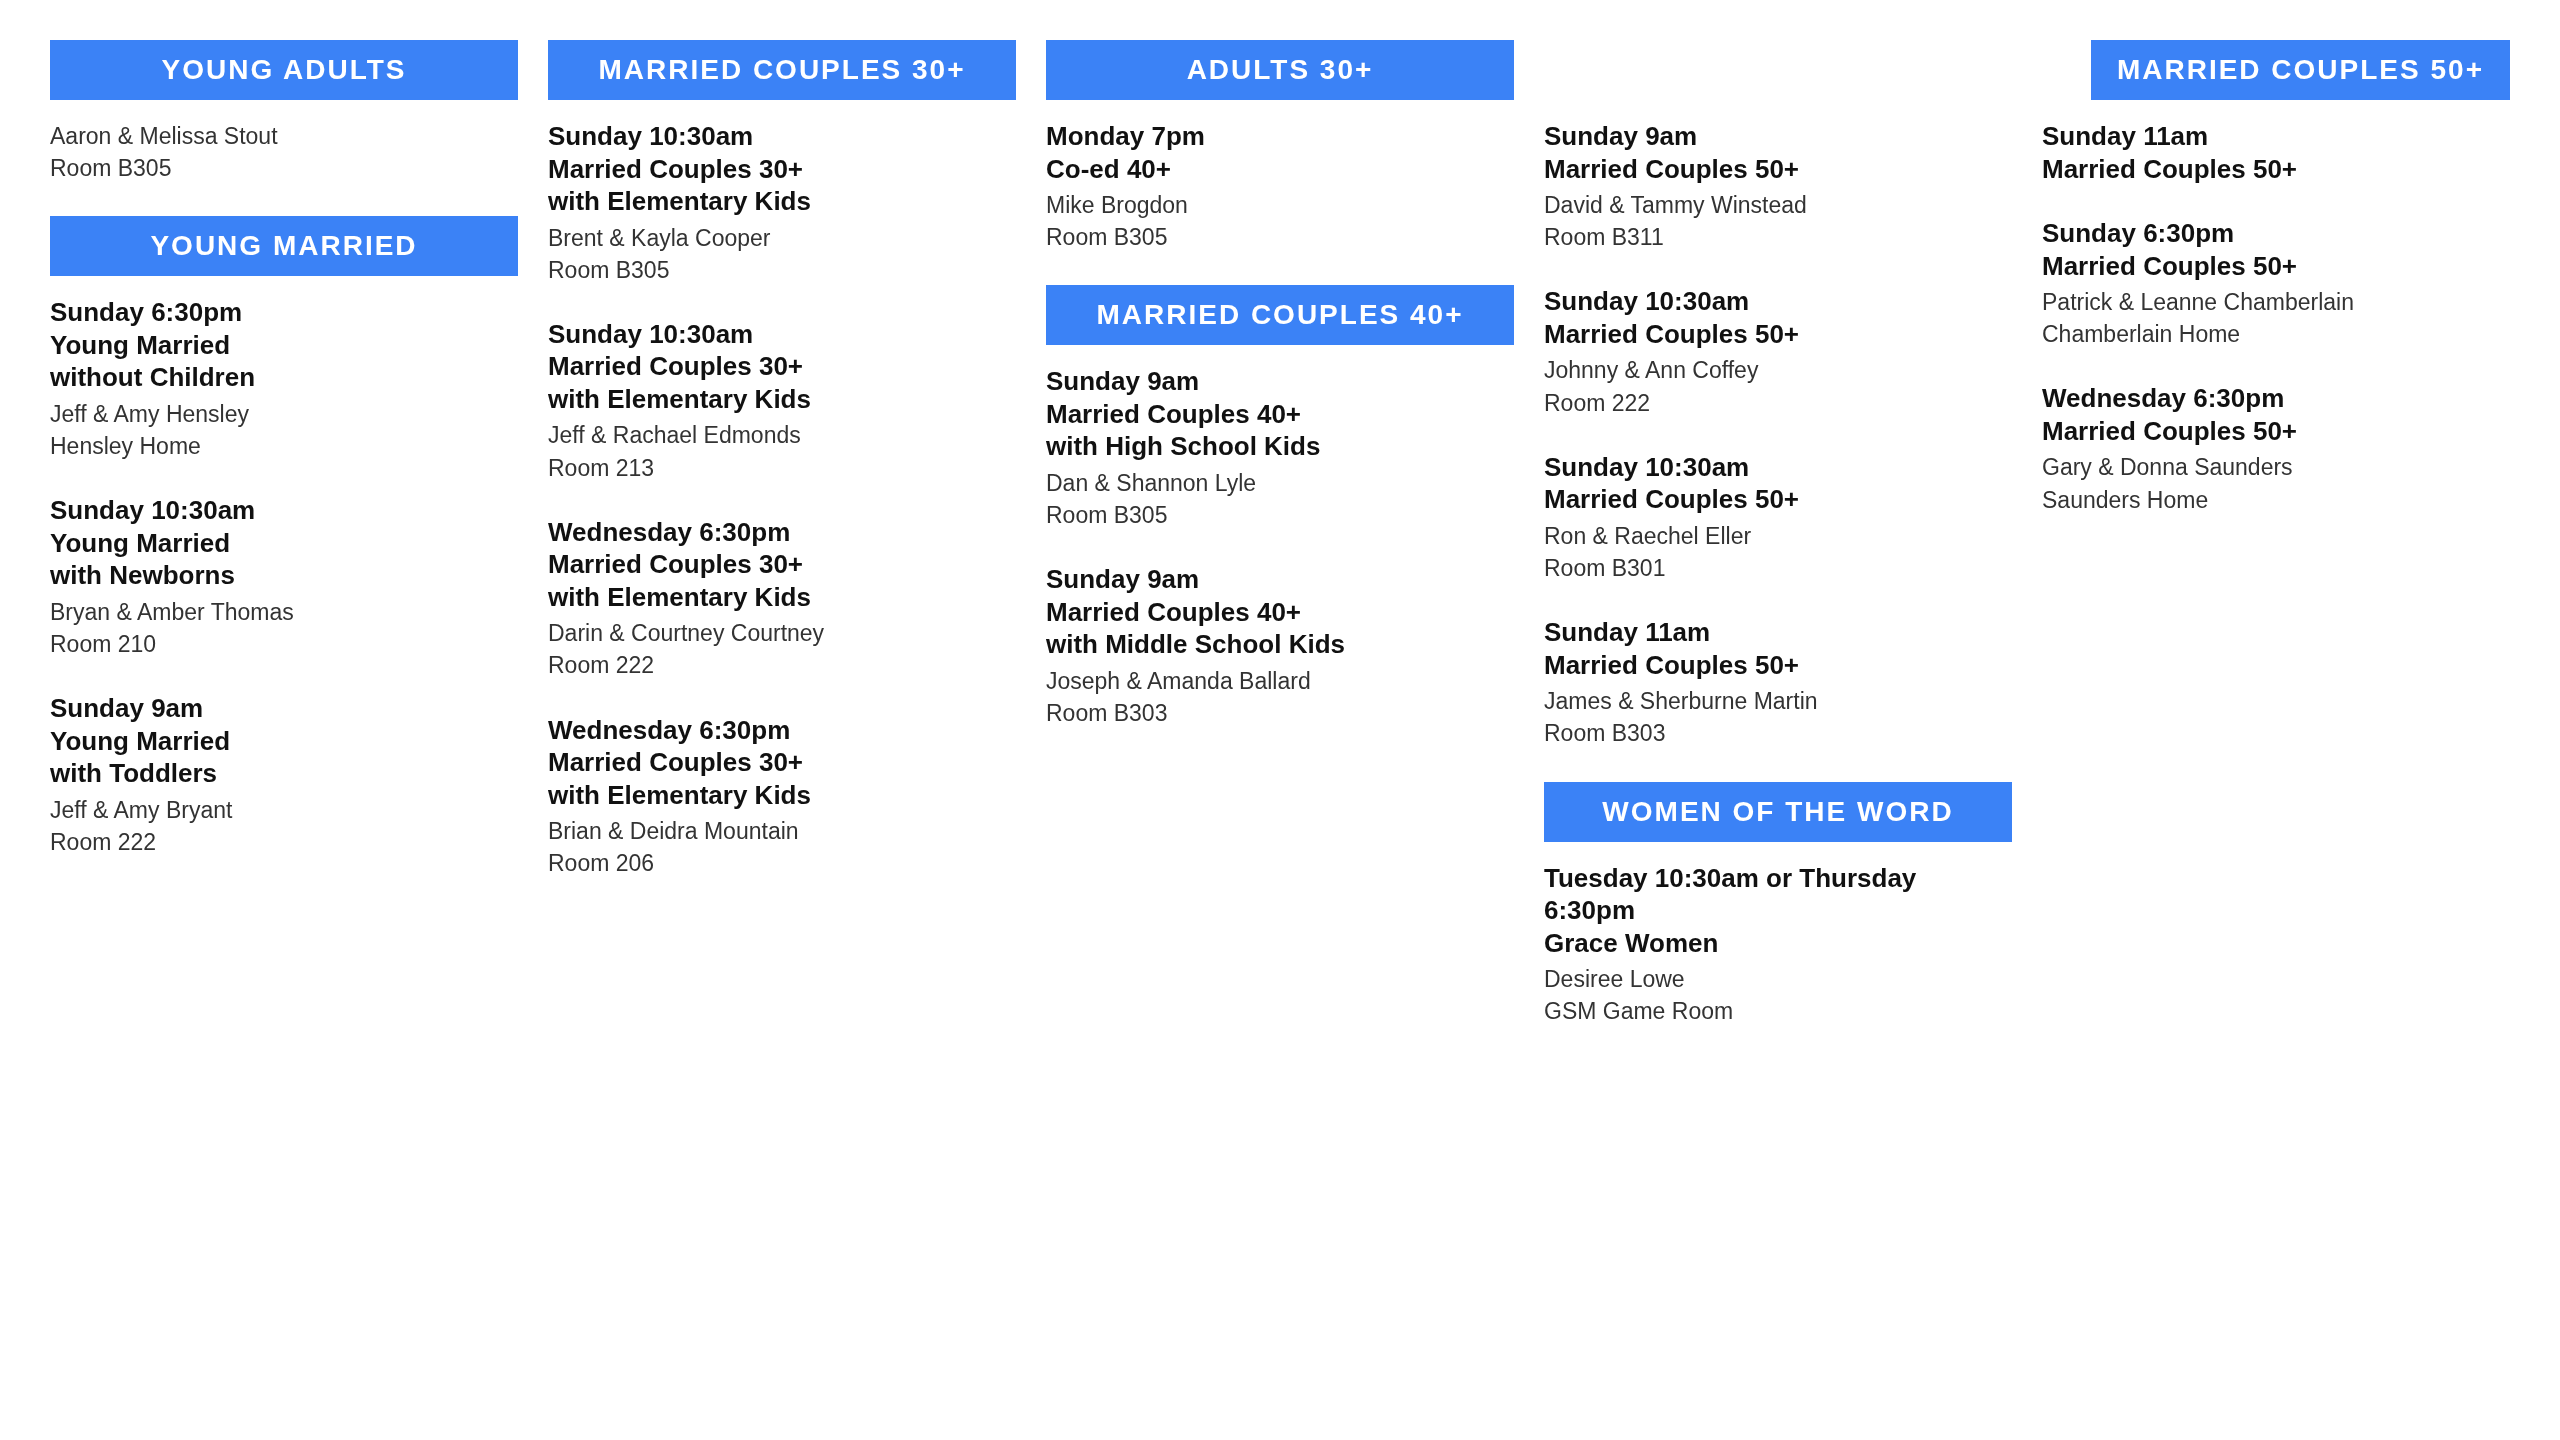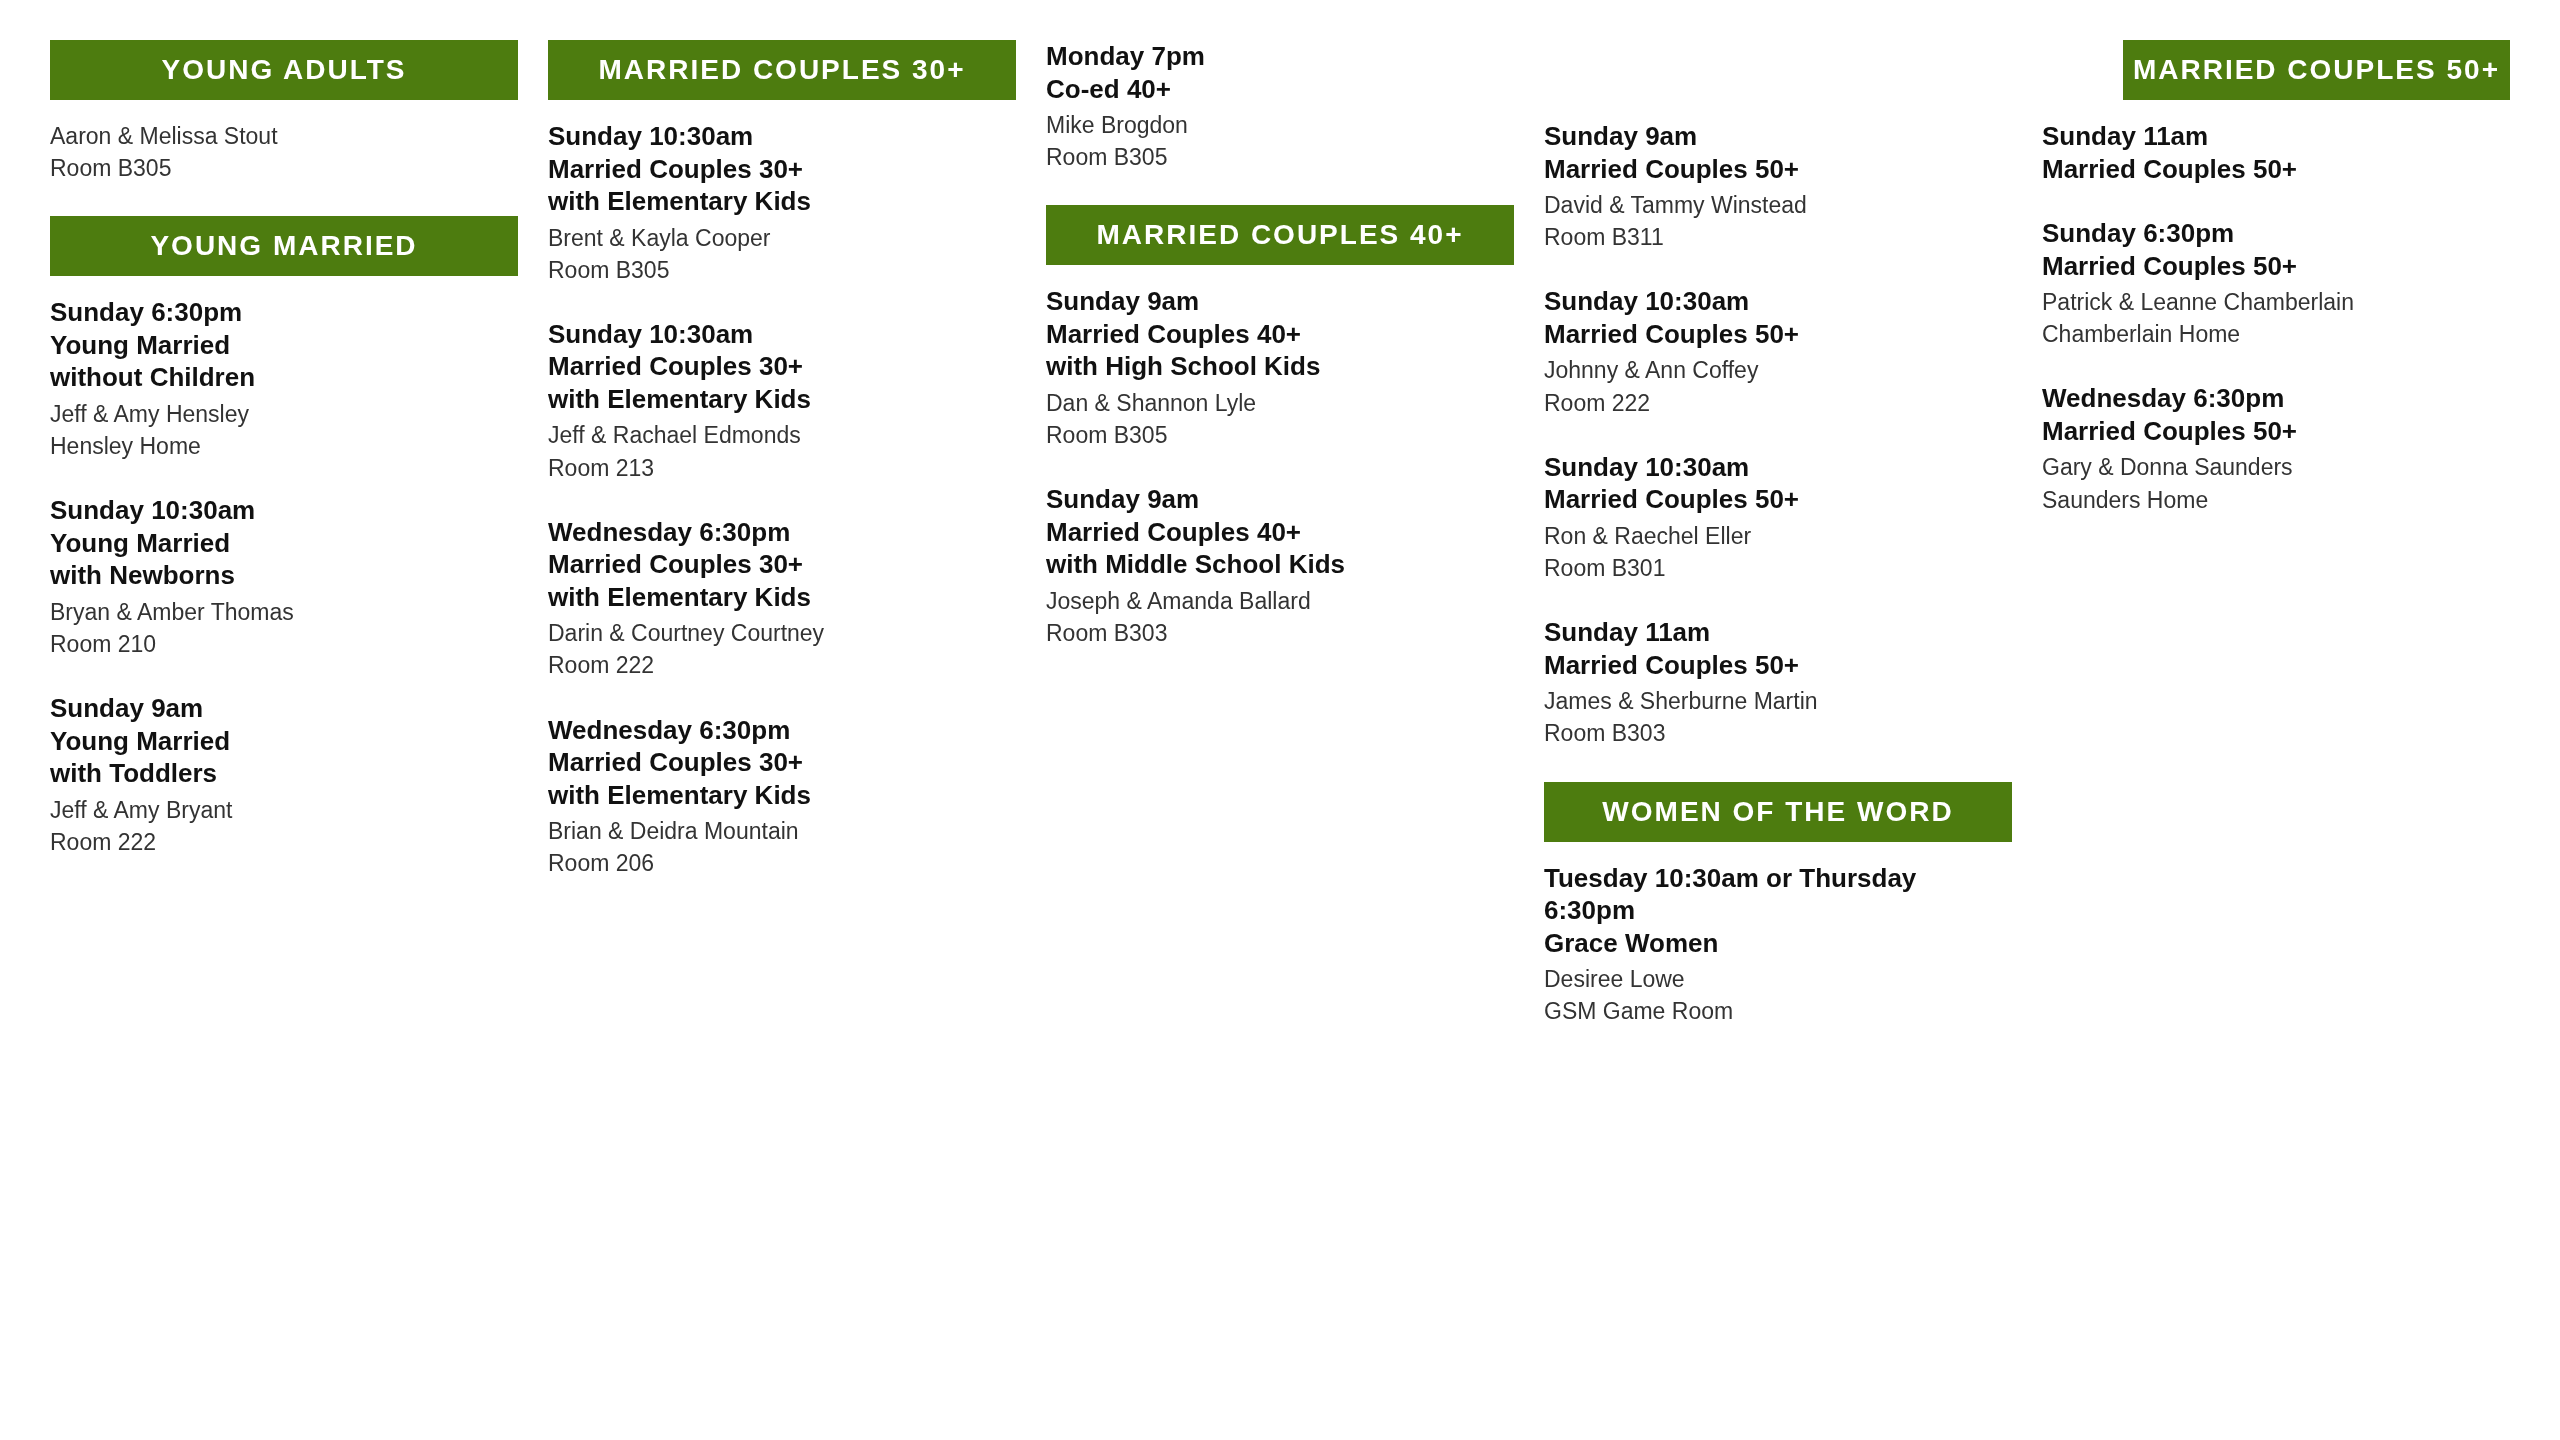--- a/index.html
+++ b/index.html
@@ -11,28 +11,28 @@
       padding: 40px 50px;
     }
     .page-grid {
       display: grid;
       grid-template-columns: 1fr 1fr 1fr 1fr 1fr;
       gap: 0 30px;
       width: 100%;
     }
     .col { display: flex; flex-direction: column; gap: 0; }
     .section-header {
-      background: #4d7c0f;
+      background: #3b82f6;
       color: #ffffff;
       font-weight: 900;
       font-size: 28px;
       letter-spacing: 2px;
       text-transform: uppercase;
       text-align: center;
-      padding: 14px 10px;
+      padding: 14px 26px;
       margin-bottom: 20px;
     }
     .group-block {
       margin-bottom: 32px;
     }
     .group-title {
       font-weight: 800;
       font-size: 26px;
       line-height: 1.25;
       color: #111;
@@ -83,20 +83,21 @@
       <div class="group-title">Wednesday 6:30pm<br>Married Couples 30+<br>with Elementary Kids</div>
       <div class="group-detail">Darin &amp; Courtney Courtney<br>Room 222</div>
     </div>
     <div class="group-block">
       <div class="group-title">Wednesday 6:30pm<br>Married Couples 30+<br>with Elementary Kids</div>
       <div class="group-detail">Brian &amp; Deidra Mountain<br>Room 206</div>
     </div>
   </div>
 
   <div class="col">
+    <div class="section-header">ADULTS 30+</div>
     <div class="group-block">
       <div class="group-title">Monday 7pm<br>Co-ed 40+</div>
       <div class="group-detail">Mike Brogdon<br>Room B305</div>
     </div>
     <div class="section-header">MARRIED COUPLES  40+</div>
     <div class="group-block">
       <div class="group-title">Sunday 9am<br>Married Couples 40+<br>with High School Kids</div>
       <div class="group-detail">Dan &amp; Shannon Lyle<br>Room B305</div>
     </div>
     <div class="group-block">

